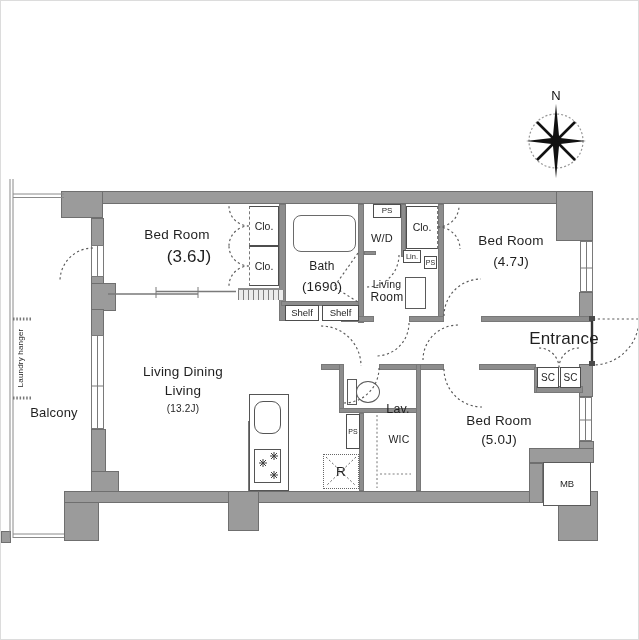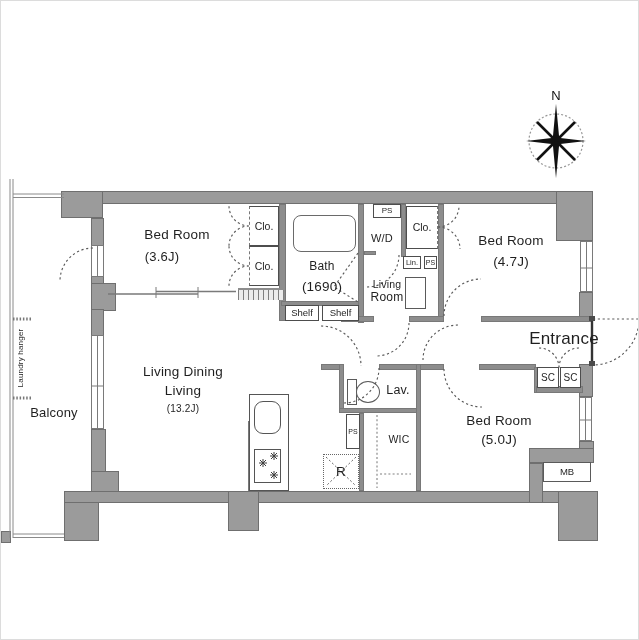--- a/index.html
+++ b/index.html
@@ -75,40 +75,40 @@
   <div class="box" style="left:248px;top:245px;width:30px;height:40px;border-left:1.5px dashed #777">
     <span style="font-size:10.5px">Clo.</span>
   </div>
   <div class="box" style="left:292px;top:214px;width:63px;height:37px;border:1.4px solid #6a6a6a;border-radius:8px"></div>
   <div class="box" style="left:372px;top:203px;width:28px;height:14px">
     <span style="font-size:8px">PS</span>
   </div>
   <div class="box" style="left:405px;top:205px;width:32px;height:43px;border-right:1.5px dashed #777">
     <span style="font-size:10.5px">Clo.</span>
   </div>
-  <div class="box" style="left:402px;top:255px;width:18px;height:13px">
+  <div class="box" style="left:402px;top:249px;width:18px;height:13px">
     <span style="font-size:7.5px">Lin.</span>
   </div>
   <div class="box" style="left:423px;top:255px;width:13px;height:13px">
     <span style="font-size:7px">PS</span>
   </div>
   <div class="box" style="left:404px;top:276px;width:21px;height:32px;border:1.3px solid #5a5a5a"></div>
   <div class="box" style="left:284px;top:304px;width:34px;height:16px">
     <span style="font-size:9.5px">Shelf</span>
   </div>
   <div class="box" style="left:321px;top:304px;width:37px;height:16px">
     <span style="font-size:9.5px">Shelf</span>
   </div>
   <div class="box" style="left:536px;top:366px;width:22px;height:21px">
     <span style="font-size:10px">SC</span>
   </div>
   <div class="box" style="left:559px;top:366px;width:21px;height:21px">
     <span style="font-size:10px">SC</span>
   </div>
-  <div class="box" style="left:542px;top:461px;width:48px;height:20px;border:1.3px solid #5a5a5a">
+  <div class="box" style="left:542px;top:461px;width:48px;height:44px;border:1.3px solid #5a5a5a">
     <span style="font-size:9.5px">MB</span>
   </div>
   <div class="box" style="left:345px;top:413px;width:14px;height:35px">
     <span style="font-size:7px">PS</span>
   </div>
   <div class="rbox" style="left:322px;top:453px;width:36px;height:35px"></div>
 
   <div class="box" style="left:248px;top:393px;width:40px;height:97px;border:1.4px solid #555"></div>
   <div class="box" style="left:253px;top:400px;width:27px;height:33px;border:1.2px solid #555;border-radius:9px"></div>
   <div class="box" style="left:253px;top:448px;width:27px;height:34px;border:1.2px solid #555"></div>
@@ -177,30 +177,30 @@
     <g>
       <circle cx="555" cy="140" r="27" fill="none" stroke="#979797" stroke-width="1.2" stroke-dasharray="2,2"></circle>
       <polygon points="555,103 558.5,140 555,177 551.5,140" fill="#111"></polygon>
       <polygon points="525,140 555,143.5 585,140 555,136.5" fill="#111"></polygon>
       <path d="M536,121 L574,159 M574,121 L536,159" stroke="#111" stroke-width="2.6" fill="none"></path>
       <text x="555" y="99" text-anchor="middle" font-size="13" fill="#111" font-family="Liberation Sans, sans-serif">N</text>
     </g>
   </svg>
 
   <div class="lbl" style="left:176px;top:234px;font-size:13.5px">Bed Room</div>
-  <div class="lbl" style="left:161px;top:255px;font-size:13px">(3.6J)</div>
+  <div class="lbl" style="left:188px;top:255px;font-size:17px">(3.6J)</div>
   <div class="lbl" style="left:321px;top:265px;font-size:12px">Bath</div>
   <div class="lbl" style="left:321px;top:286px;font-size:13.5px">(1690)</div>
   <div class="lbl" style="left:381px;top:237px;font-size:11px">W/D</div>
   <div class="lbl" style="left:386px;top:283px;font-size:10.5px">Living</div>
   <div class="lbl" style="left:386px;top:296px;font-size:12px">Room</div>
   <div class="lbl" style="left:510px;top:240px;font-size:13.5px">Bed Room</div>
   <div class="lbl" style="left:510px;top:261px;font-size:13.5px">(4.7J)</div>
   <div class="lbl" style="left:563px;top:337px;font-size:17px">Entrance</div>
-  <div class="lbl" style="left:397px;top:389px;font-size:12.5px">Lav.</div>
+  <div class="lbl" style="left:397px;top:408px;font-size:12.5px">Lav.</div>
   <div class="lbl" style="left:182px;top:371px;font-size:13.5px">Living Dining</div>
   <div class="lbl" style="left:182px;top:390px;font-size:13.5px">Living</div>
   <div class="lbl" style="left:182px;top:408px;font-size:10px">(13.2J)</div>
   <div class="lbl" style="left:398px;top:438px;font-size:10.5px">WIC</div>
   <div class="lbl" style="left:498px;top:420px;font-size:13.5px">Bed Room</div>
   <div class="lbl" style="left:498px;top:439px;font-size:13.5px">(5.0J)</div>
   <div class="lbl" style="left:340px;top:471px;font-size:13.5px">R</div>
   <div class="lbl" style="left:53px;top:411px;font-size:13px">Balcony</div>
   <div class="lbl vert" style="left:20px;top:357px;font-size:8px">Laundry hanger</div>
 

